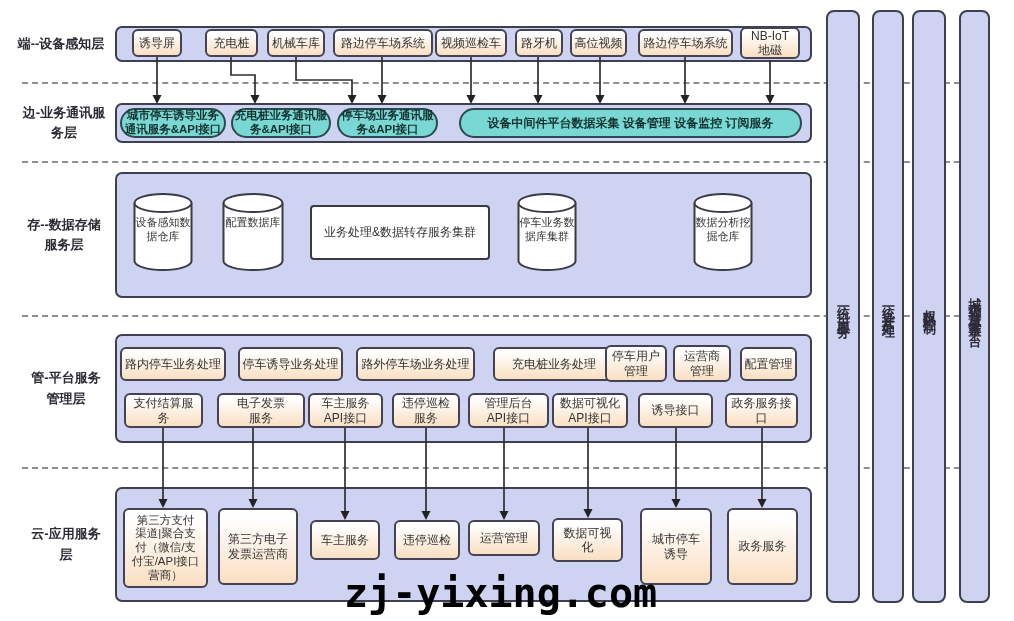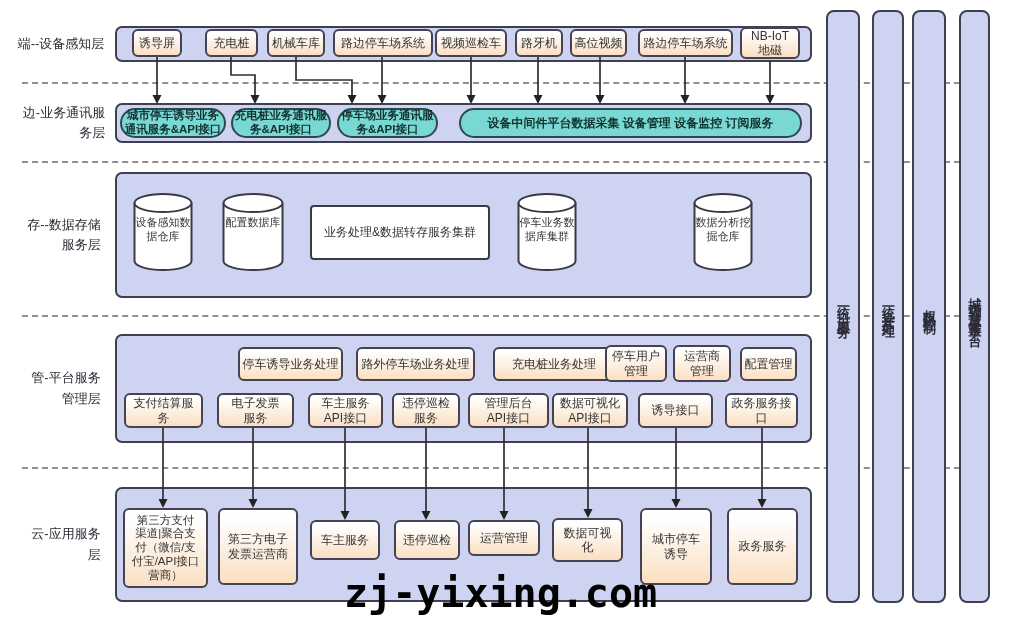--- a/index.html
+++ b/index.html
@@ -2,21 +2,21 @@
 <html><head>
 <meta charset="utf-8">
 <style>
   html,body{margin:0;padding:0;background:#fff;}
   .canvas{position:relative;width:1014px;height:621px;background:#fff;overflow:hidden;
           font-family:"Liberation Sans","DejaVu Sans",sans-serif;}
   .dash{position:absolute;left:22px;width:958px;height:0;border-top:2px dashed #8f8f8f;z-index:0;}
   .container{position:absolute;background:#cdd3f1;border:2px solid #3f3f52;border-radius:7px;
              box-sizing:border-box;z-index:1;}
   .layer-label{position:absolute;display:flex;align-items:center;justify-content:center;
-               text-align:right;font-size:13px;font-weight:normal;color:#2b2b35;line-height:1.55;
+               text-align:center;font-size:13px;font-weight:bold;color:#2b2b35;line-height:1.55;
                white-space:pre-line;z-index:2;}
   .node{position:absolute;box-sizing:border-box;display:flex;align-items:center;justify-content:center;
         text-align:center;white-space:pre-line;border:2px solid #454253;border-radius:6px;
         font-size:12px;color:#333;line-height:1.2;z-index:2;
         background:linear-gradient(#ffffff 10%,#fadfc2);}
   .node.sm{font-size:11.5px;}
   .node.teal{background:#79d8d3;border-color:#2e484c;border-radius:15px;color:#123230;
              font-weight:600;font-size:11.5px;}
   .node.teal-wide{border-radius:16px;font-size:12px;}
   .node.white{background:#ffffff;border-radius:4px;border-color:#3a3a45;}
@@ -109,31 +109,32 @@
     <div class="node" style="left: 740px; top: 27px; width: 60px; height: 32px;">NB-IoT
 地磁</div>
     <div class="node teal" style="left: 120px; top: 108px; width: 106px; height: 30px;">城市停车诱导业务
 通讯服务&amp;API接口</div>
     <div class="node teal" style="left: 231px; top: 108px; width: 100px; height: 30px;">充电桩业务通讯服
 务&amp;API接口</div>
     <div class="node teal" style="left: 337px; top: 108px; width: 101px; height: 30px;">停车场业务通讯服
 务&amp;API接口</div>
     <div class="node white" style="left: 310px; top: 205px; width: 180px; height: 55px;">业务处理&amp;数据转存服务集群</div>
     <div class="node teal teal-wide" style="left: 459px; top: 108px; width: 343px; height: 30px;">设备中间件平台数据采集 设备管理 设备监控 订阅服务</div>
+    <div class="node" style="left: 120px; top: 347px; width: 106px; height: 34px;">路内停车业务处理</div>
     <div class="node" style="left: 238px; top: 347px; width: 105px; height: 34px;">停车诱导业务处理</div>
     <div class="node" style="left: 356px; top: 347px; width: 119px; height: 34px;">路外停车场业务处理</div>
     <div class="node" style="left: 493px; top: 347px; width: 122px; height: 34px; text-align: right;">充电桩业务处理</div>
     <div class="node" style="left: 605px; top: 345px; width: 62px; height: 37px;">停车用户
 管理</div>
     <div class="node" style="left: 673px; top: 345px; width: 58px; height: 37px;">运营商
 管理</div>
     <div class="node" style="left: 740px; top: 347px; width: 57px; height: 34px;">配置管理</div>
     <div class="node" style="left: 124px; top: 393px; width: 79px; height: 35px;">支付结算服
 务</div>
-    <div class="node" style="left: 217px; top: 393px; width: 77px; height: 35px;">电子发票
+    <div class="node" style="left: 217px; top: 393px; width: 88px; height: 35px;">电子发票
 服务</div>
     <div class="node" style="left: 308px; top: 393px; width: 75px; height: 35px;">车主服务
 API接口</div>
     <div class="node" style="left: 392px; top: 393px; width: 68px; height: 35px;">违停巡检
 服务</div>
     <div class="node" style="left: 468px; top: 393px; width: 81px; height: 35px;">管理后台
 API接口</div>
     <div class="node" style="left: 552px; top: 393px; width: 76px; height: 35px;">数据可视化
 API接口</div>
     <div class="node" style="left: 638px; top: 393px; width: 75px; height: 35px;">诱导接口</div>

